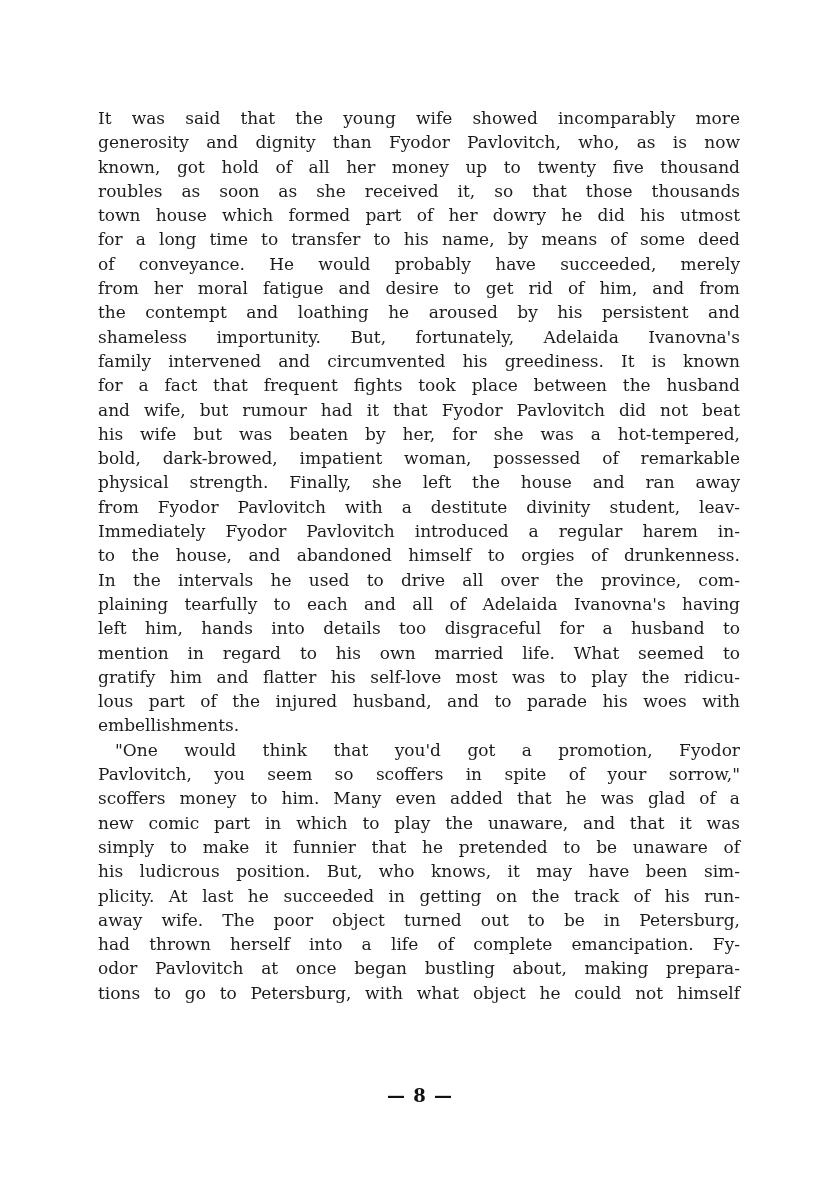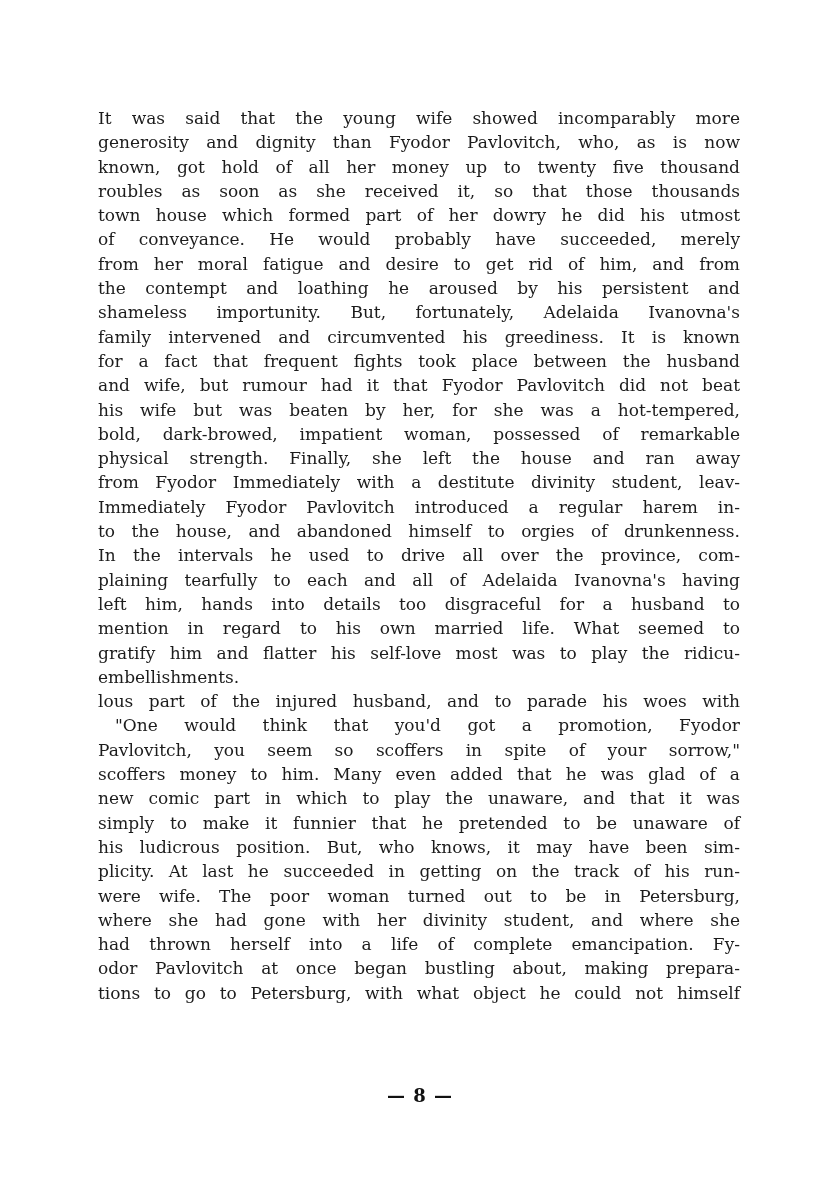--- a/index.html
+++ b/index.html
@@ -57,50 +57,50 @@
 <body>
 
 <div class="page">
   <div class="text-block" id="text-block">
       <div class="paragraph">
         <div class="line">It was said that the young wife showed incomparably more</div>
         <div class="line">generosity and dignity than Fyodor Pavlovitch, who, as is now</div>
         <div class="line">known, got hold of all her money up to twenty five thousand</div>
         <div class="line">roubles as soon as she received it, so that those thousands</div>
         <div class="line">town house which formed part of her dowry he did his utmost</div>
+        <div class="line">for a long time to transfer to his name, by means of some deed</div>
         <div class="line">of conveyance. He would probably have succeeded, merely</div>
         <div class="line">from her moral fatigue and desire to get rid of him, and from</div>
         <div class="line">the contempt and loathing he aroused by his persistent and</div>
         <div class="line">shameless importunity. But, fortunately, Adelaida Ivanovna's</div>
         <div class="line">family intervened and circumvented his greediness. It is known</div>
         <div class="line">for a fact that frequent fights took place between the husband</div>
         <div class="line">and wife, but rumour had it that Fyodor Pavlovitch did not beat</div>
         <div class="line">his wife but was beaten by her, for she was a hot-tempered,</div>
         <div class="line">bold, dark-browed, impatient woman, possessed of remarkable</div>
         <div class="line">physical strength. Finally, she left the house and ran away</div>
-        <div class="line">from Fyodor Immediately with a destitute divinity student, leav-</div>
+        <div class="line">from Fyodor Pavlovitch with a destitute divinity student, leav-</div>
         <div class="line">Immediately Fyodor Pavlovitch introduced a regular harem in-</div>
         <div class="line">to the house, and abandoned himself to orgies of drunkenness.</div>
         <div class="line">In the intervals he used to drive all over the province, com-</div>
         <div class="line">plaining tearfully to each and all of Adelaida Ivanovna's having</div>
         <div class="line">left him, hands into details too disgraceful for a husband to</div>
         <div class="line">mention in regard to his own married life. What seemed to</div>
         <div class="line">gratify him and flatter his self-love most was to play the ridicu-</div>
+        <div class="line">lous part of the injured husband, and to parade his woes with</div>
         <div class="line last-left">embellishments.</div>
-        <div class="line">lous part of the injured husband, and to parade his woes with</div>
       </div>
       <div class="paragraph">
         <div class="line indent">"One would think that you'd got a promotion, Fyodor</div>
         <div class="line">Pavlovitch, you seem so scoffers in spite of your sorrow,"</div>
         <div class="line">scoffers money to him. Many even added that he was glad of a</div>
         <div class="line">new comic part in which to play the unaware, and that it was</div>
         <div class="line">simply to make it funnier that he pretended to be unaware of</div>
         <div class="line">his ludicrous position. But, who knows, it may have been sim-</div>
         <div class="line">plicity. At last he succeeded in getting on the track of his run-</div>
-        <div class="line">were wife. The poor woman turned out to be in Petersburg,</div>
-        <div class="line">where she had gone with her divinity student, and where she</div>
+        <div class="line">away wife. The poor object turned out to be in Petersburg,</div>
         <div class="line">had thrown herself into a life of complete emancipation. Fy-</div>
         <div class="line">odor Pavlovitch at once began bustling about, making prepara-</div>
         <div class="line">tions to go to Petersburg, with what object he could not himself</div>
       </div>
     </div>
   <div class="page-number">— 8 —</div>
 </div>
 
 </body></html>

